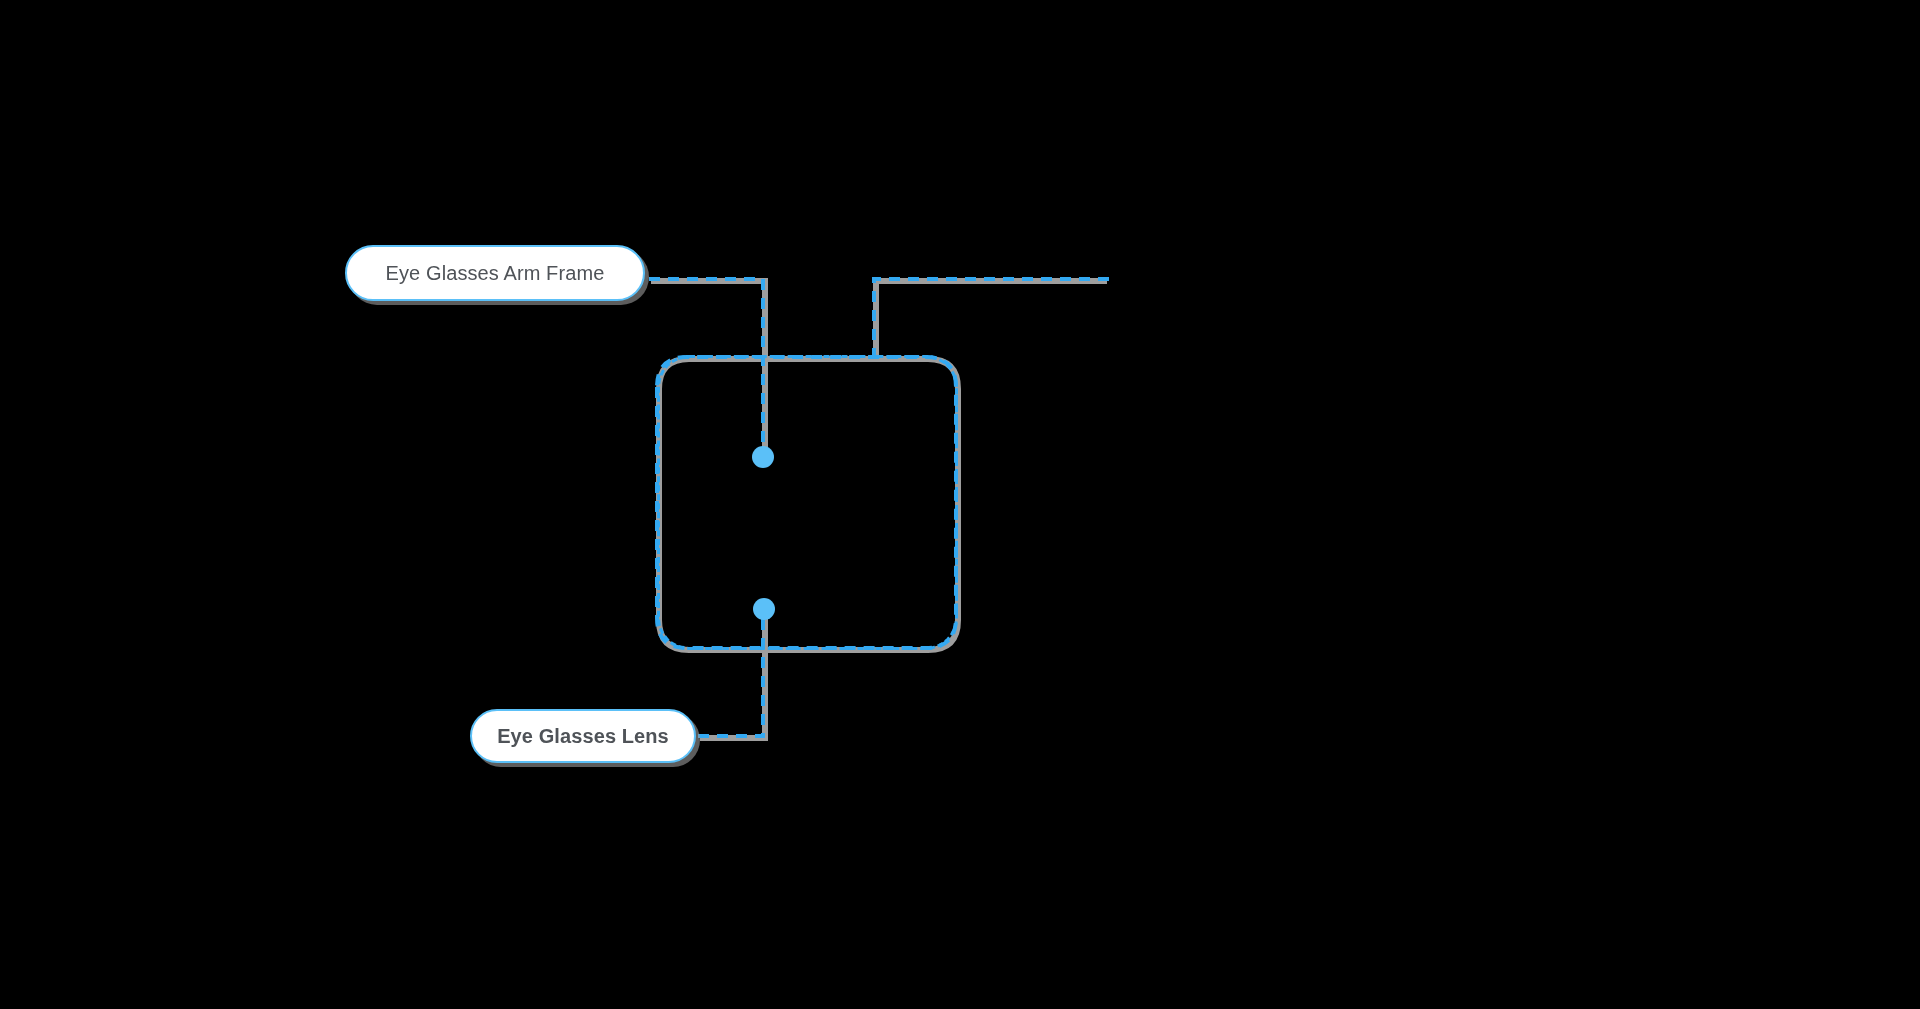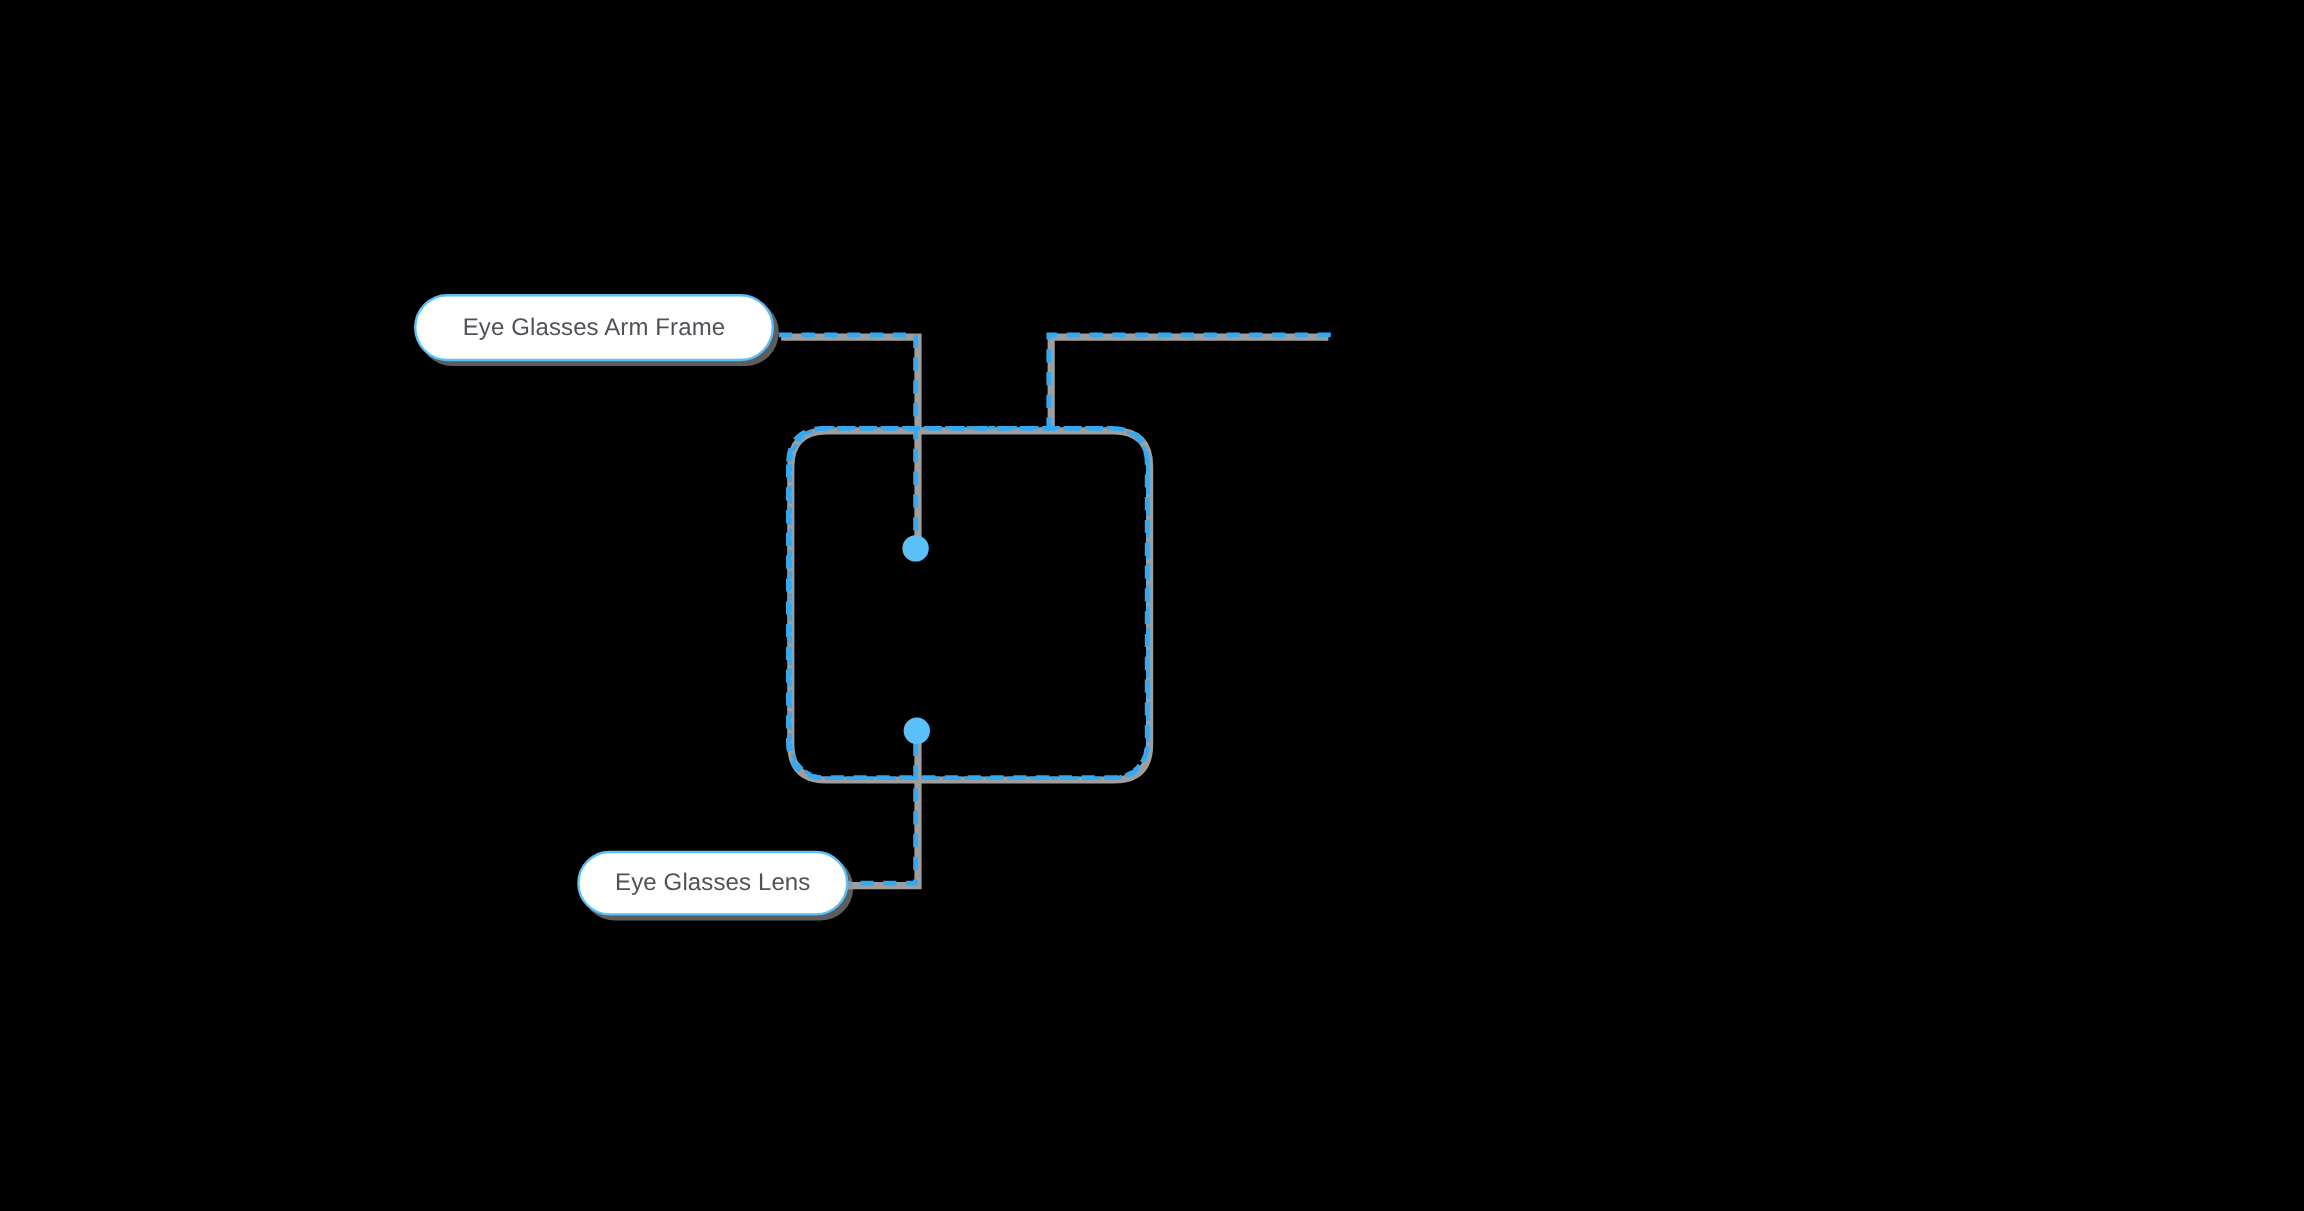--- a/index.html
+++ b/index.html
@@ -49,24 +49,25 @@
     width: 300px;
     height: 56px;
   }
   #node-inspiration {
     left: 1113px;
     top: 245px;
     width: 298px;
     height: 56px;
   }
   #node-lens {
-    left: 481px;
+    left: 470px;
     top: 709px;
     width: 226px;
     height: 54px;
+    font-weight: bold;
   }
   #group-container {
     position: absolute;
     left: 657px;
     top: 355px;
     width: 301px;
     height: 295px;
     box-sizing: border-box;
     border: 3px dashed #33A9F2;
     border-radius: 32px;

